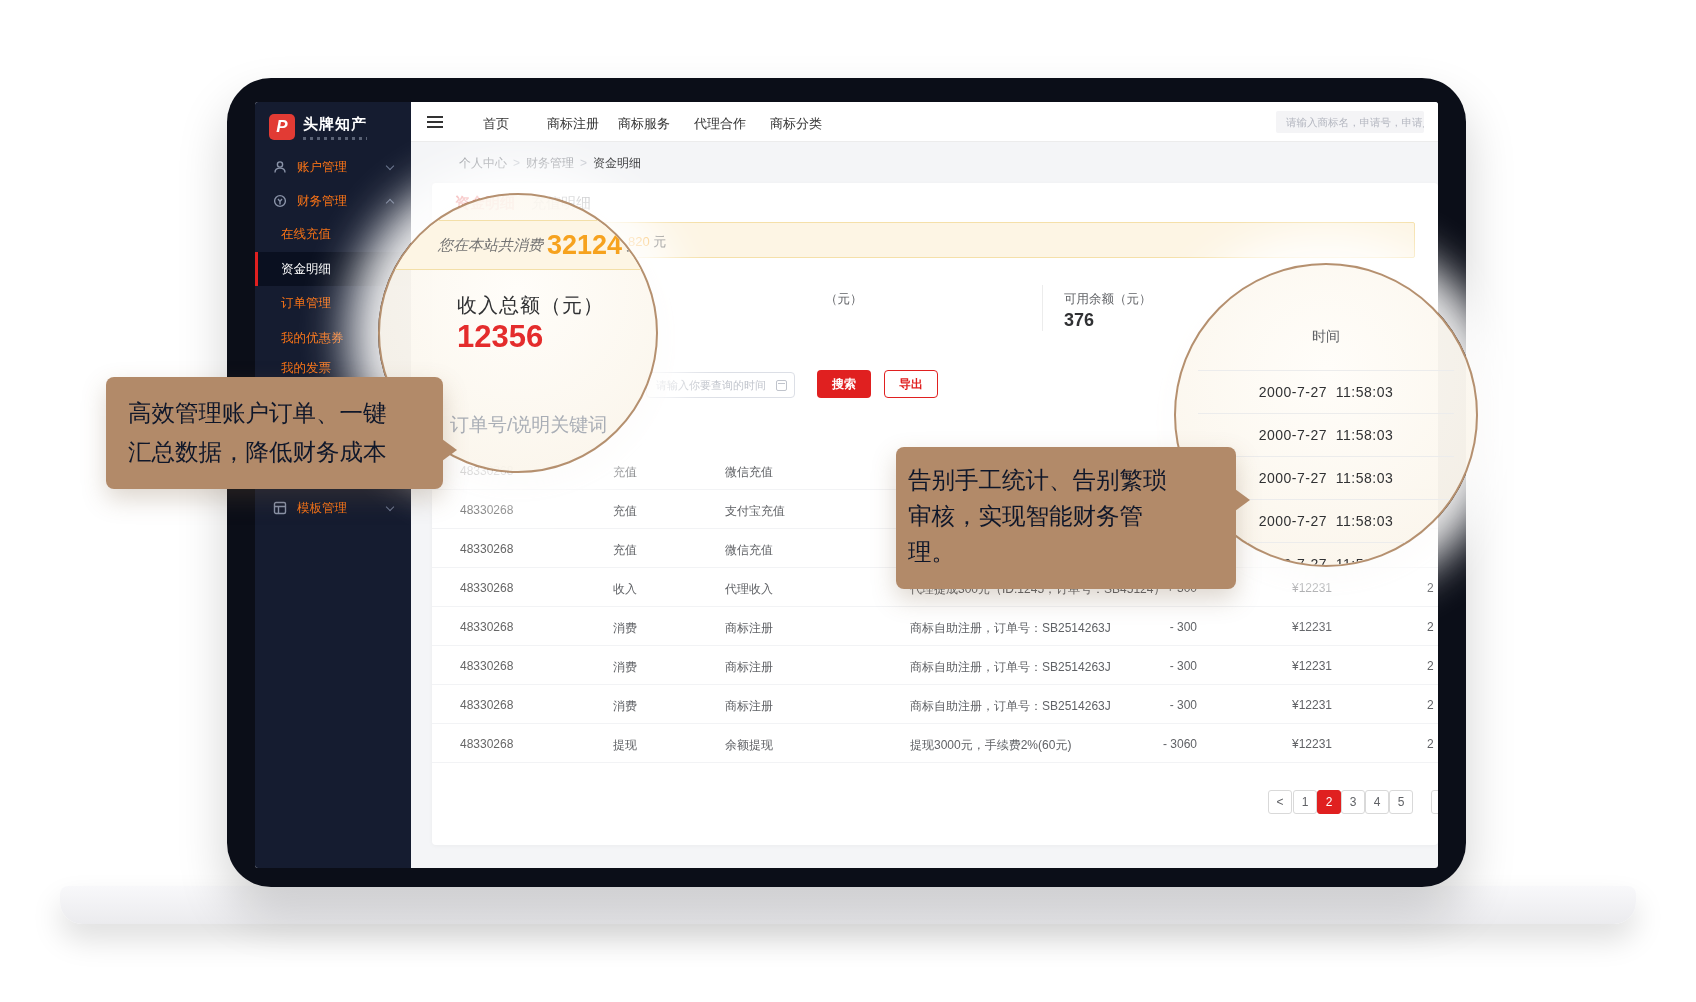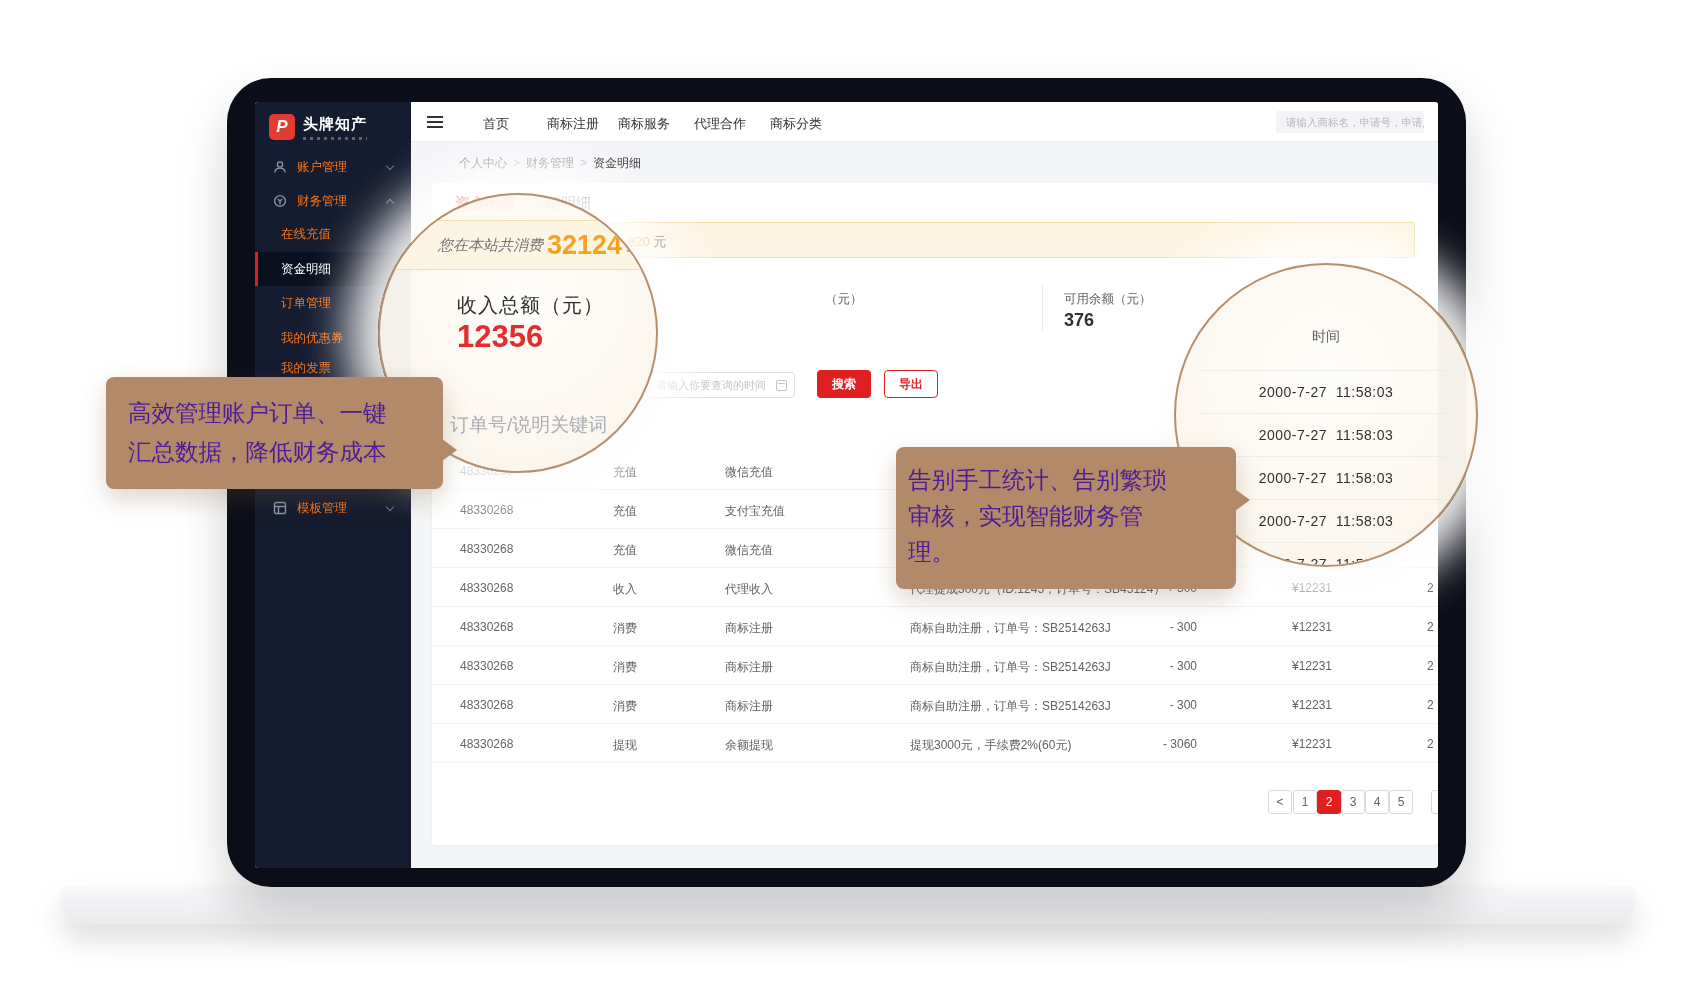--- a/index.html
+++ b/index.html
@@ -106,21 +106,21 @@
   .lz-band .p2 { font-size:27px; font-weight:bold; color:#f6a21e; margin:0 4px; }
   .lz-band .p3 { font-size:15px; color:#5f5f5f; }
   .lz-income-label { position:absolute; left:77px; top:97px; font-size:20px; color:#303133; letter-spacing:1px; }
   .lz-income-value { position:absolute; left:77px; top:124px; font-size:31px; font-weight:bold; color:#e42c2c; }
   .lz-colhead { position:absolute; left:70px; top:217px; font-size:19px; color:#a9aeb6; white-space:nowrap; }
   .lz-time-head { position:absolute; left:0; top:63px; width:100%; text-align:center; font-size:14px; color:#606266; }
   .lz-trow { position:absolute; left:22px; right:22px; height:43px; border-top:1px solid #ececec;
     text-align:center; font-size:14px; color:#303133; line-height:43px; white-space:pre; letter-spacing:.5px; }
 
   
-  .tip { position:absolute; background:#b28a69; border-radius:8px; color:#4c1d95; z-index:30;
+  .tip { position:absolute; background:#b28a69; border-radius:8px; color:#0f172a; z-index:30;
     box-shadow:0 10px 24px rgba(120,90,60,.25); }
   .tip-left { left:106px; top:377px; width:337px; height:112px; padding:17px 22px; font-size:23.5px; line-height:39px; }
   .tip-right { left:896px; top:447px; width:340px; height:142px; padding:15px 12px; font-size:23.5px; line-height:36px; }
   .tip-arrow { position:absolute; right:-14px; width:0; height:0;
     border-top:11px solid transparent; border-bottom:11px solid transparent; border-left:15px solid #b28a69; }
   .tip-left .tip-arrow { top:62px; }
   .tip-right .tip-arrow { top:42px; }
 
   svg.ic { width:14px; height:14px; stroke:#8a93a8; fill:none; stroke-width:1.4; }
 </style>

